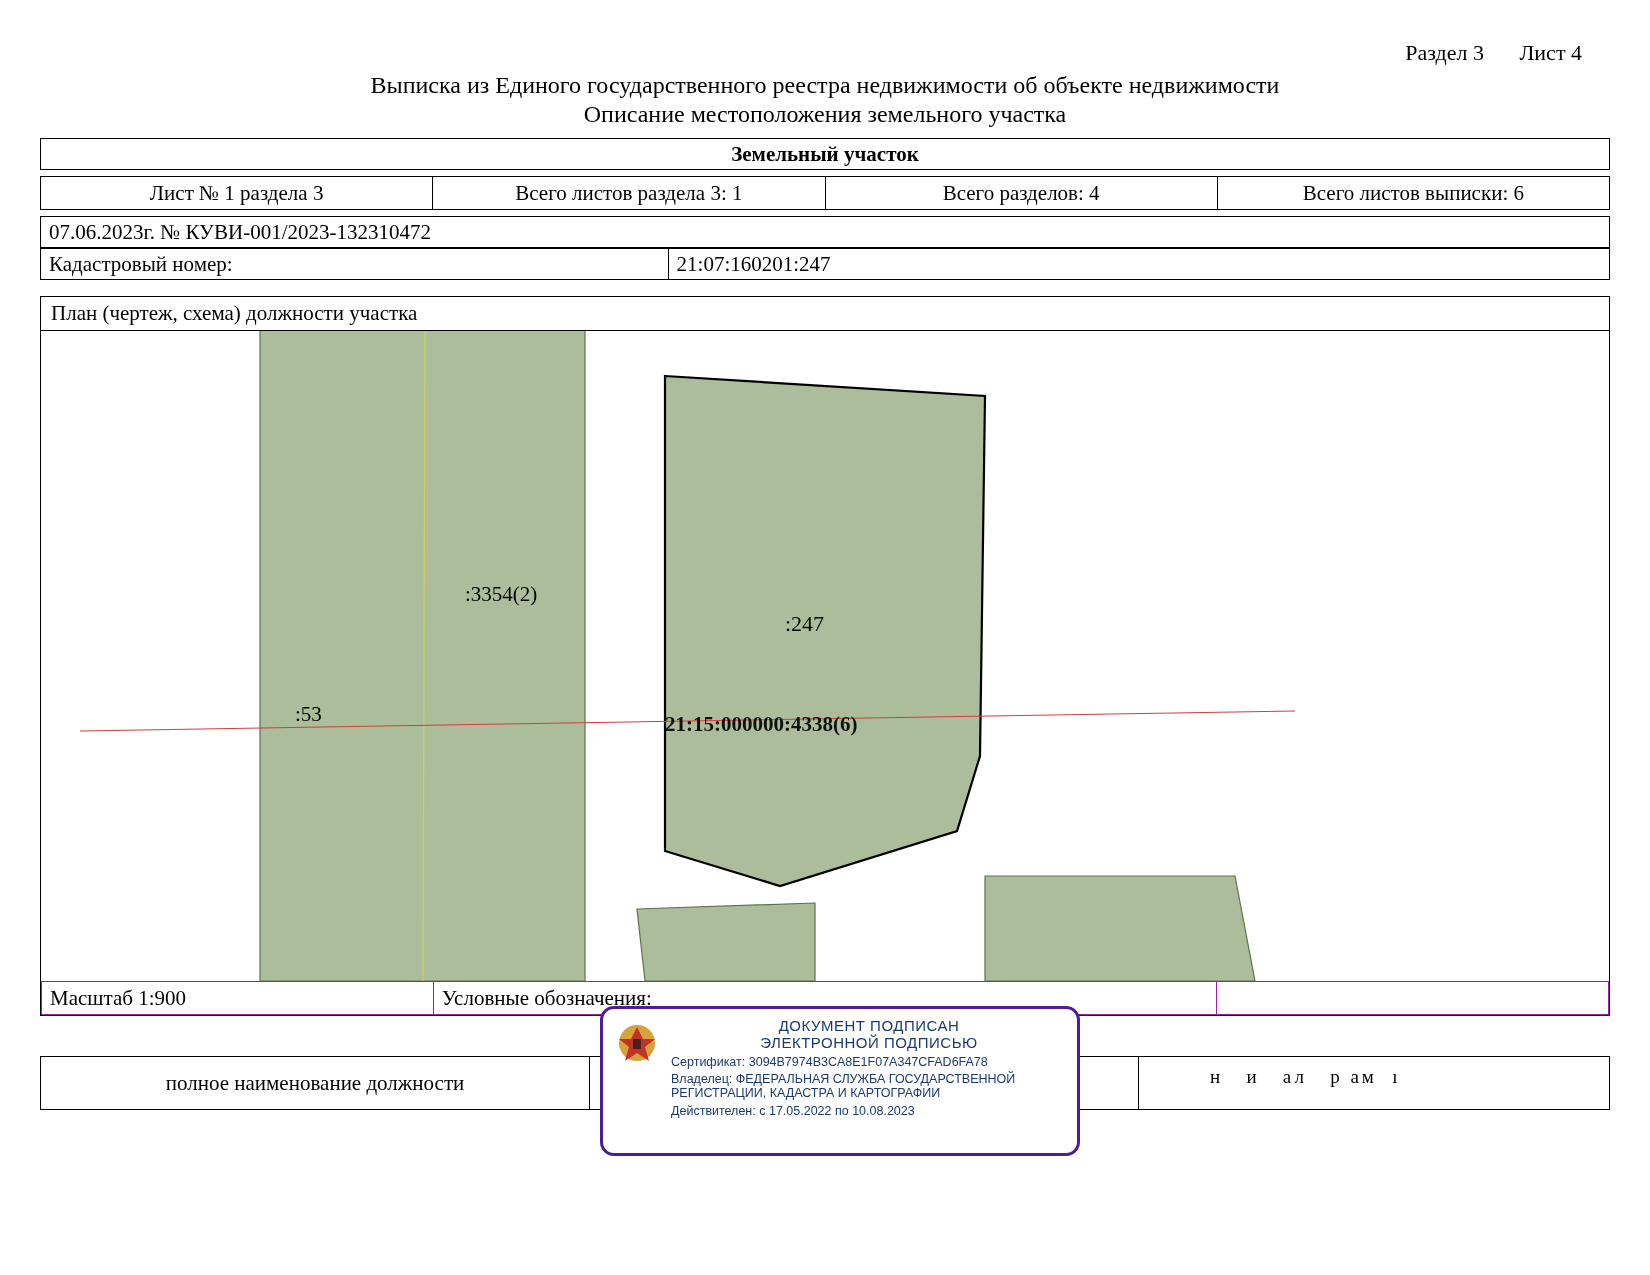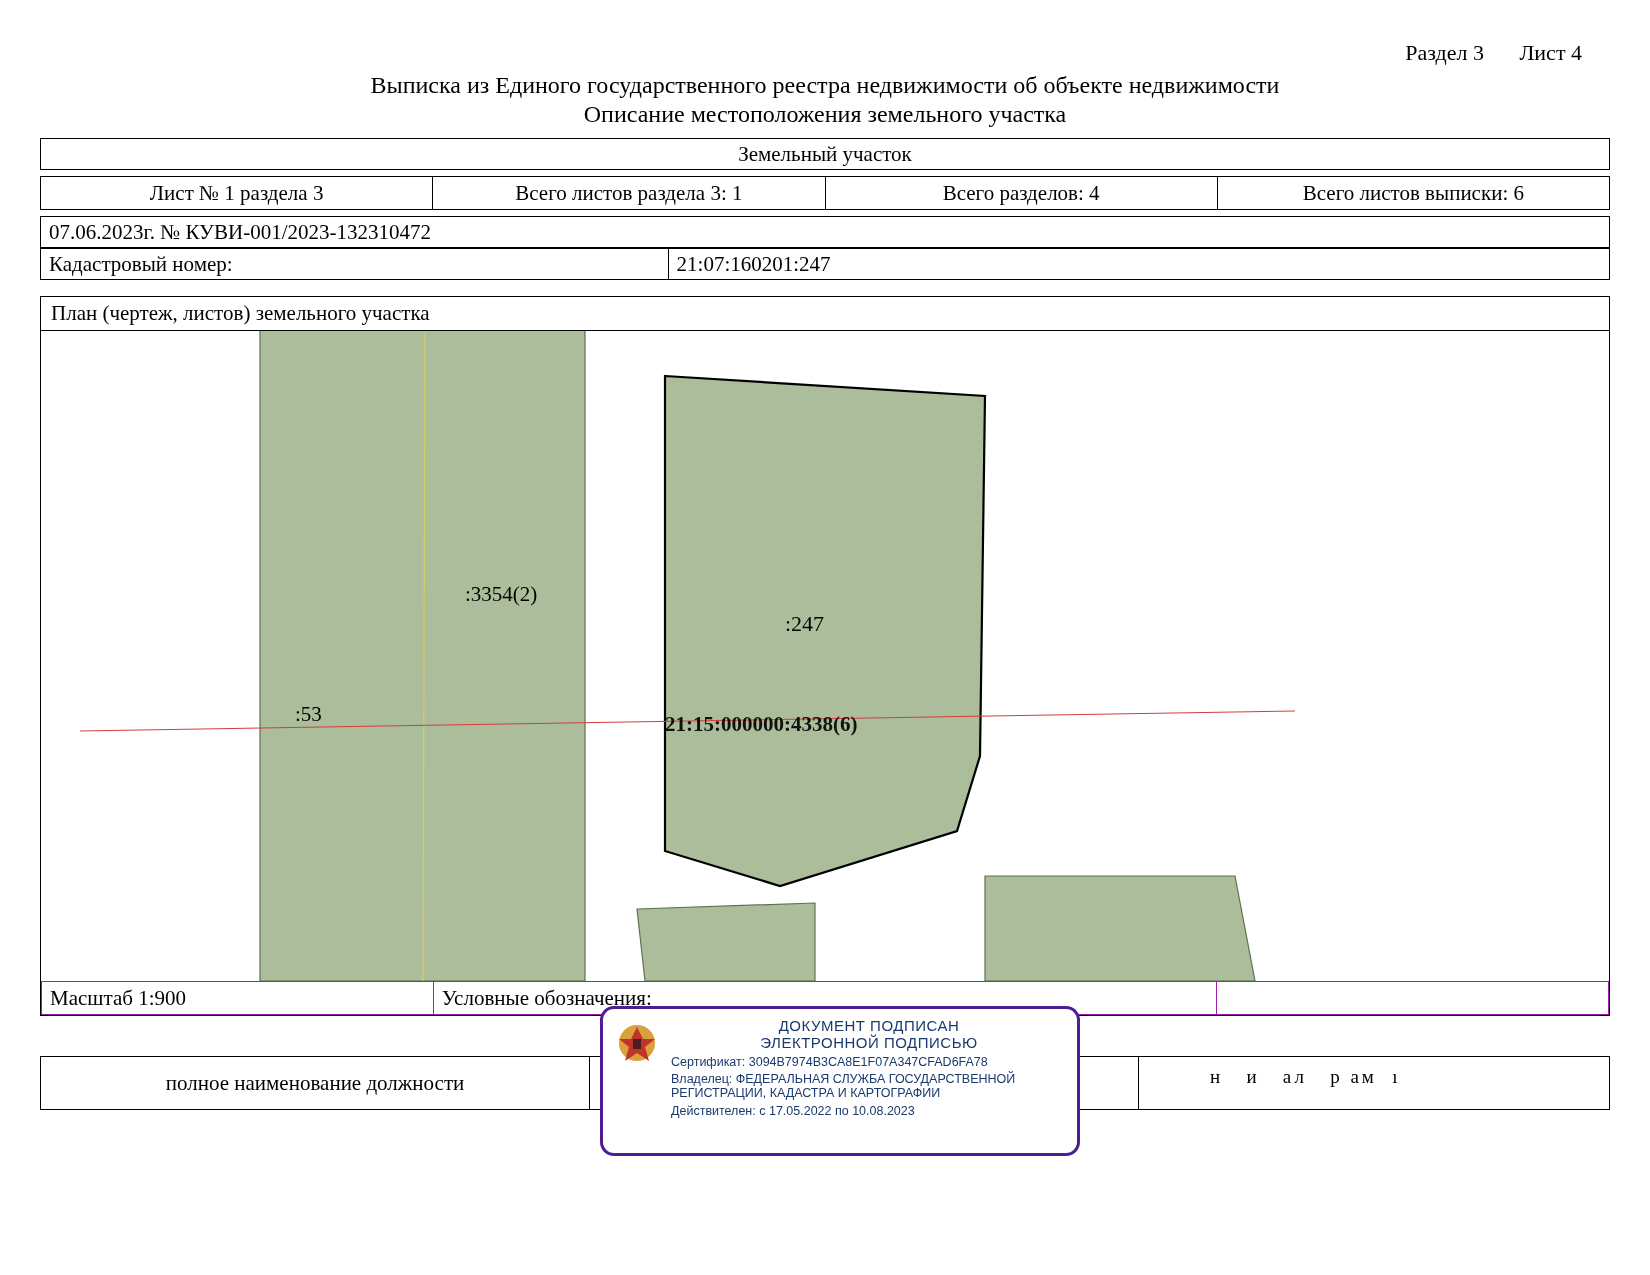--- a/index.html
+++ b/index.html
@@ -42,21 +42,21 @@
     width: 100%;
     font-size: 21px;
   }
   td {
     border: 1px solid #000;
     padding: 2px 8px;
     vertical-align: middle;
   }
   .center { text-align: center; }
 
-  .t-head td { height: 26px; }
+  .t-head td { height: 26px; font-weight: bold; }
   .t-counts td { height: 28px; margin-left: 28px; }
   .t-ref td { height: 26px; background: #fff; }
   .t-cad td { height: 26px; }
 
   
   .plan-container {
     margin-top: 6px;
     border: 1px solid #000;
   }
   .plan-title {
@@ -216,21 +216,21 @@
         <tr>
       <td style="width:40%">Кадастровый номер:</td>
       <td style="width:60%">21:07:160201:247</td>
     </tr>
   </tbody>
     </table>
 
   <div style="height:10px"></div>
 
   <div class="plan-container">
-    <div class="plan-title">План (чертеж, листов) земельного участка</div>
+    <div class="plan-title">План (чертеж, схема) должности участка</div>
     <div class="plan-body">
       <svg viewBox="0 0 1560 650">
 
         <polygon class="parcel-fill" points="215,-5  540,-5  540,650  215,650"></polygon>
 
         <polyline class="yellow-line" points="380,-5 378,650"></polyline>
 
         <polygon class="parcel-main" points="620,45  940,65  935,425  912,500  735,555  620,520"></polygon>
 
         <polygon class="parcel-fill" points="592,578 770,572 770,650 600,650"></polygon>

